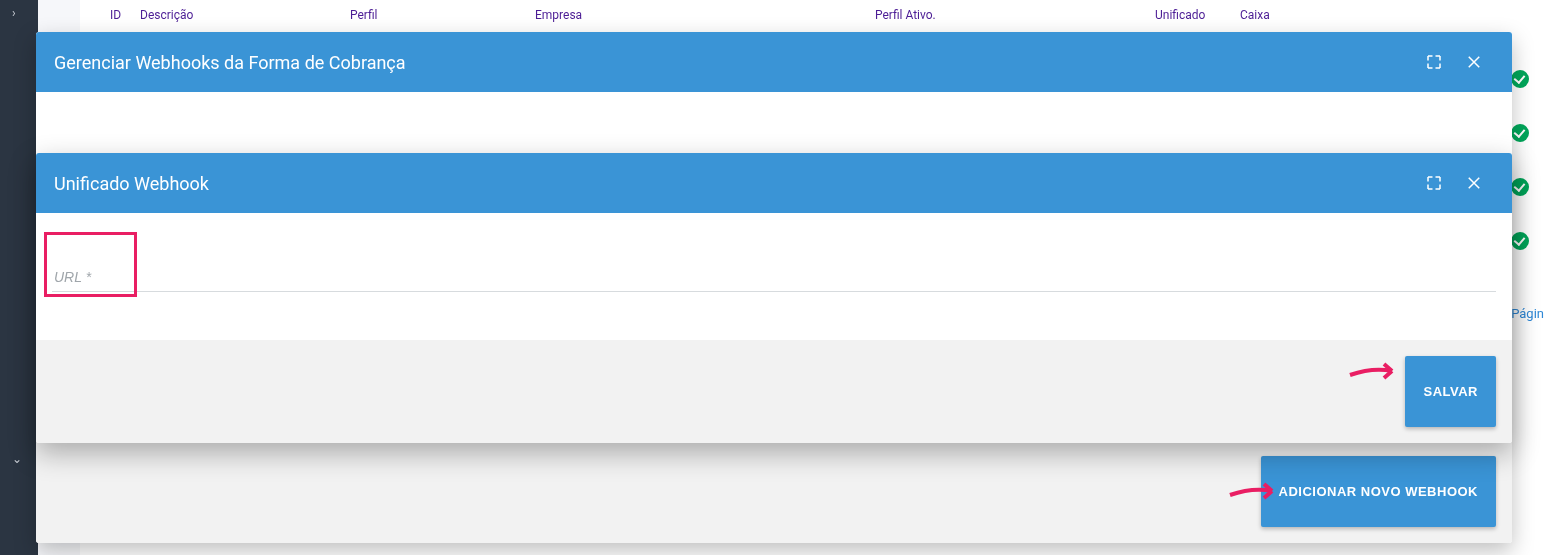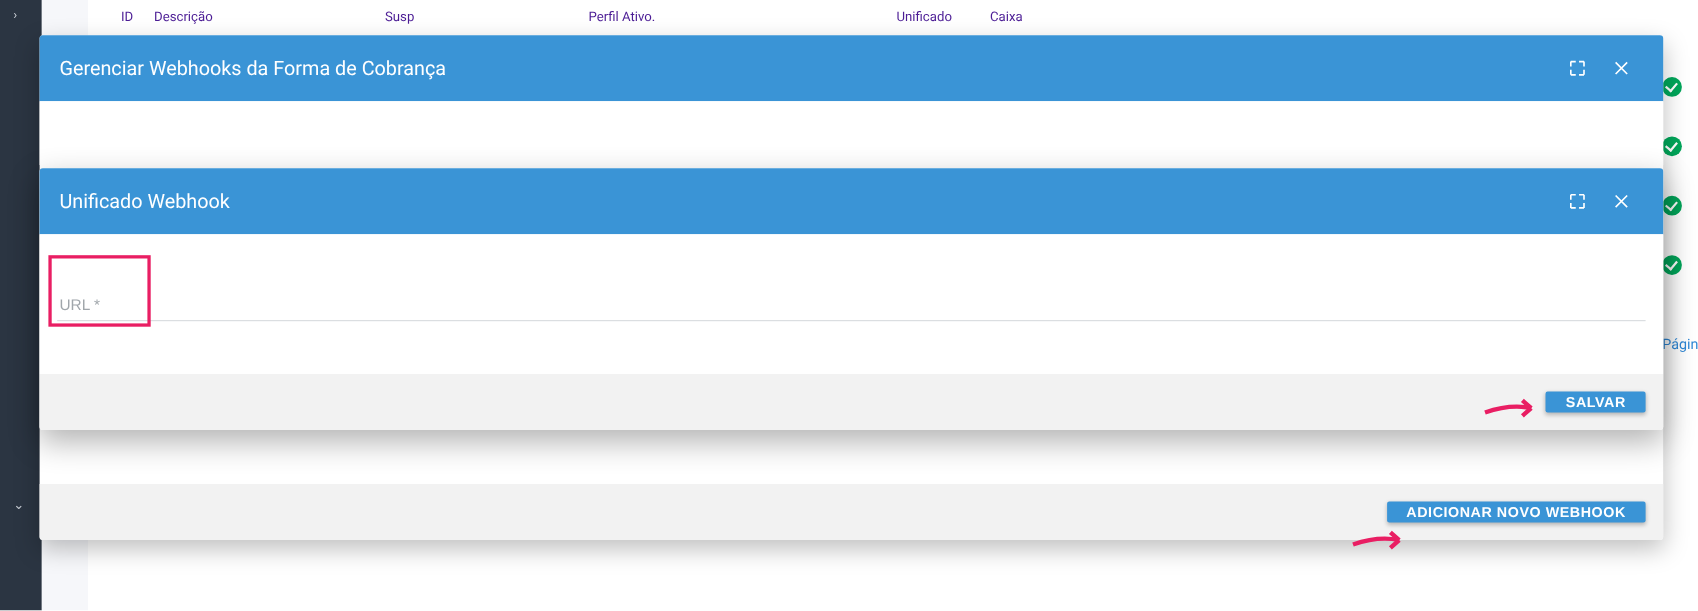--- a/index.html
+++ b/index.html
@@ -120,21 +120,21 @@
       background: #f2f2f2;
       padding: 16px;
       display: flex;
       justify-content: flex-end;
       border-radius: 0 0 3px 3px;
     }
     .btn {
       background: #3a94d6;
       color: #fff;
       border: none;
-      padding: 2px 18px;
+      padding: 28px 18px;
       font-size: 13px;
       font-weight: 700;
       letter-spacing: 0.5px;
       border-radius: 2px;
       cursor: pointer;
       box-shadow: 0 2px 4px rgba(0,0,0,0.25);
     }
 
     
     .modal-outer { top: 32px; }
@@ -156,20 +156,21 @@
     }
     .url-input {
       width: 100%;
       border: none;
       border-bottom: 1px solid #d7dbde;
       padding: 6px 2px;
       font-size: 14px;
       color: #333;
       background: transparent;
       outline: none;
+      font-style: italic;
     }
     .url-input::placeholder { color: #a0a6ab; font-size: 14px; }
 
     
     .highlight-box {
       position: absolute;
       border: 3px solid #e91e63;
       background: transparent;
       pointer-events: none;
       z-index: 30;
@@ -193,21 +194,22 @@
 <div class="sidebar-stub">
   <span class="chev chev-top">›</span>
   <span class="chev chev-bot">⌄</span>
 </div>
 <div class="splitter"></div>
 
 <div class="bg-page">
   <div class="thead">
     <span style="width:30px">ID</span>
     <span style="width:210px">Descrição</span>
-    <span style="width:185px">Susp</span>
+    <span style="width:185px">Perfil</span>
+    <span style="width:340px">Empresa</span>
     <span style="width:280px">Perfil Ativo.</span>
     <span style="width:85px">Unificado</span>
     <span style="width:50px">Caixa</span>
   </div>
   <div class="col-checks">
     <div class="check-circle"></div>
     <div class="check-circle"></div>
     <div class="check-circle"></div>
     <div class="check-circle"></div>
   </div>

